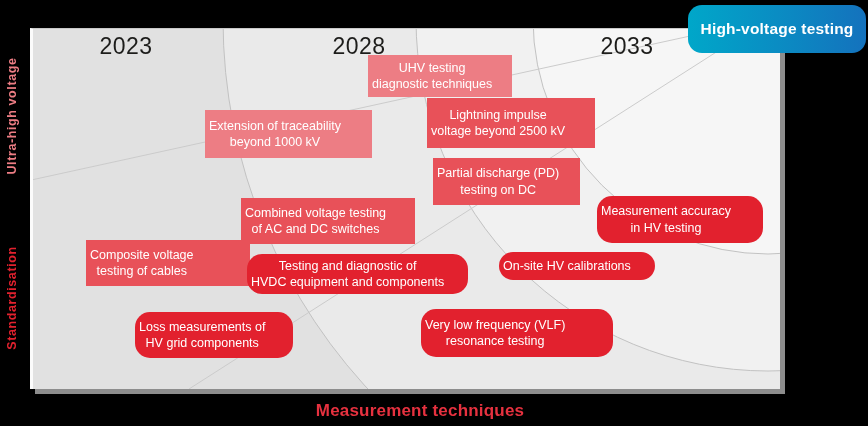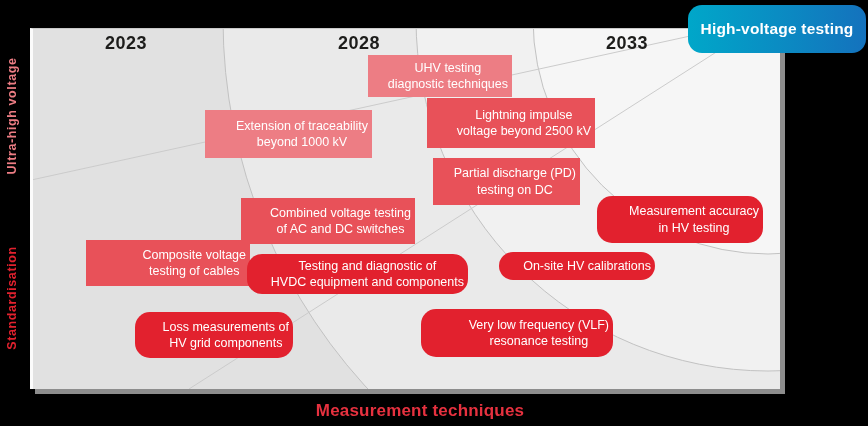--- a/index.html
+++ b/index.html
@@ -12,26 +12,26 @@
     position:absolute;left:30px;top:28px;width:747px;height:360px;
     background:#e1e1e1;
     border-top:1px solid #c9c9c9;
     border-left:3px solid #fbfbfb;
     box-shadow:5px 5px 0 #8d8d8d;
   }
   #panel svg{position:absolute;left:0;top:0;width:100%;height:100%;display:block;}
   
   .year{
     position:absolute;top:33px;width:80px;text-align:center;
-    font-size:18px;font-weight:700;color:#1d1d1b;letter-spacing:.5px;
+    font-size:23px;font-weight:400;color:#1d1d1b;letter-spacing:.5px;
   }
   .y2023{left:86px;} .y2028{left:319px;} .y2033{left:587px;}
   
   .box{
-    position:absolute;display:flex;align-items:center;justify-content:flex-end;
+    position:absolute;display:flex;align-items:center;justify-content:flex-start;
     color:#fff;text-align:center;font-size:12.5px;line-height:1.32;
     padding:14px 4px;box-sizing:border-box;
   }
   .box span{white-space:pre-line;}
   .box.pink{background:var(--pink,#ed7d84);}
   .box.medium{background:var(--medium,#e85159);}
   .box.strong{background:var(--strong,#e2212e);border-radius:15px;}
   
   .side-label{
     position:absolute;width:150px;height:16px;text-align:center;

